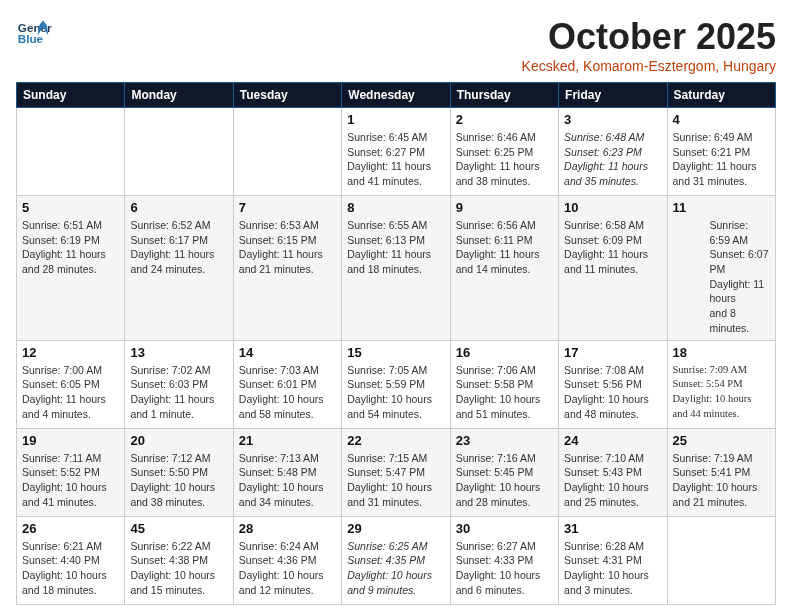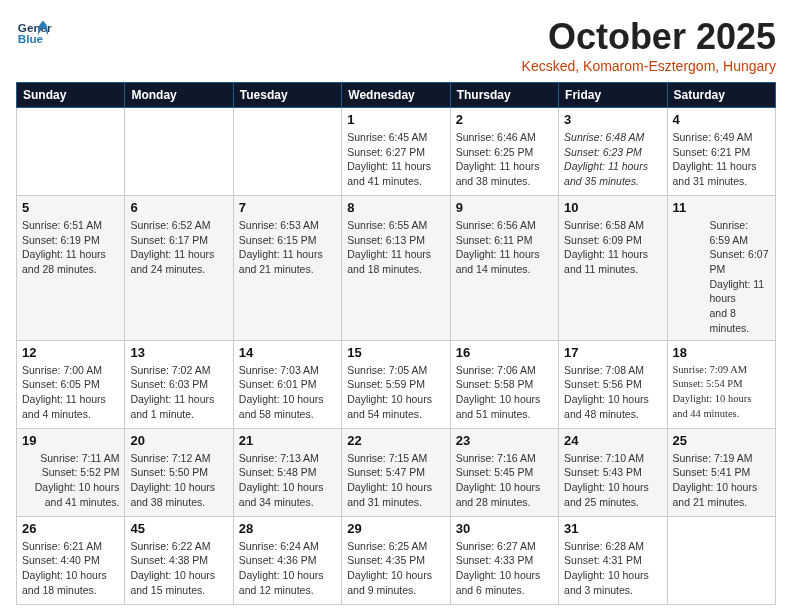--- a/index.html
+++ b/index.html
@@ -237,21 +237,21 @@
           <div class="day-number">18</div>
           <div class="day-info" style="white-space: pre-line; font-family: Liberation Serif, serif;">Sunrise: 7:09 AM
 Sunset: 5:54 PM
 Daylight: 10 hours
 and 44 minutes.</div>
         </td>
       </tr>
       <tr class="week-row">
         <td>
           <div class="day-number">19</div>
-          <div class="day-info" style="white-space: pre-line; text-align: right;">Sunrise: 7:11 AM
+          <div class="day-info" style="white-space: pre-line;">Sunrise: 7:11 AM
 Sunset: 5:52 PM
 Daylight: 10 hours
 and 41 minutes.</div>
         </td>
         <td>
           <div class="day-number">20</div>
           <div class="day-info" style="white-space: pre-line;">Sunrise: 7:12 AM
 Sunset: 5:50 PM
 Daylight: 10 hours
 and 38 minutes.</div>
@@ -309,21 +309,21 @@
         </td>
         <td>
           <div class="day-number">28</div>
           <div class="day-info" style="white-space: pre-line;">Sunrise: 6:24 AM
 Sunset: 4:36 PM
 Daylight: 10 hours
 and 12 minutes.</div>
         </td>
         <td>
           <div class="day-number">29</div>
-          <div class="day-info" style="white-space: pre-line;">Sunrise: 6:25 AM
+          <div class="day-info" style="white-space: pre-line; font-style: italic;">Sunrise: 6:25 AM
 Sunset: 4:35 PM
 Daylight: 10 hours
 and 9 minutes.</div>
         </td>
         <td>
           <div class="day-number">30</div>
           <div class="day-info" style="white-space: pre-line;">Sunrise: 6:27 AM
 Sunset: 4:33 PM
 Daylight: 10 hours
 and 6 minutes.</div>

